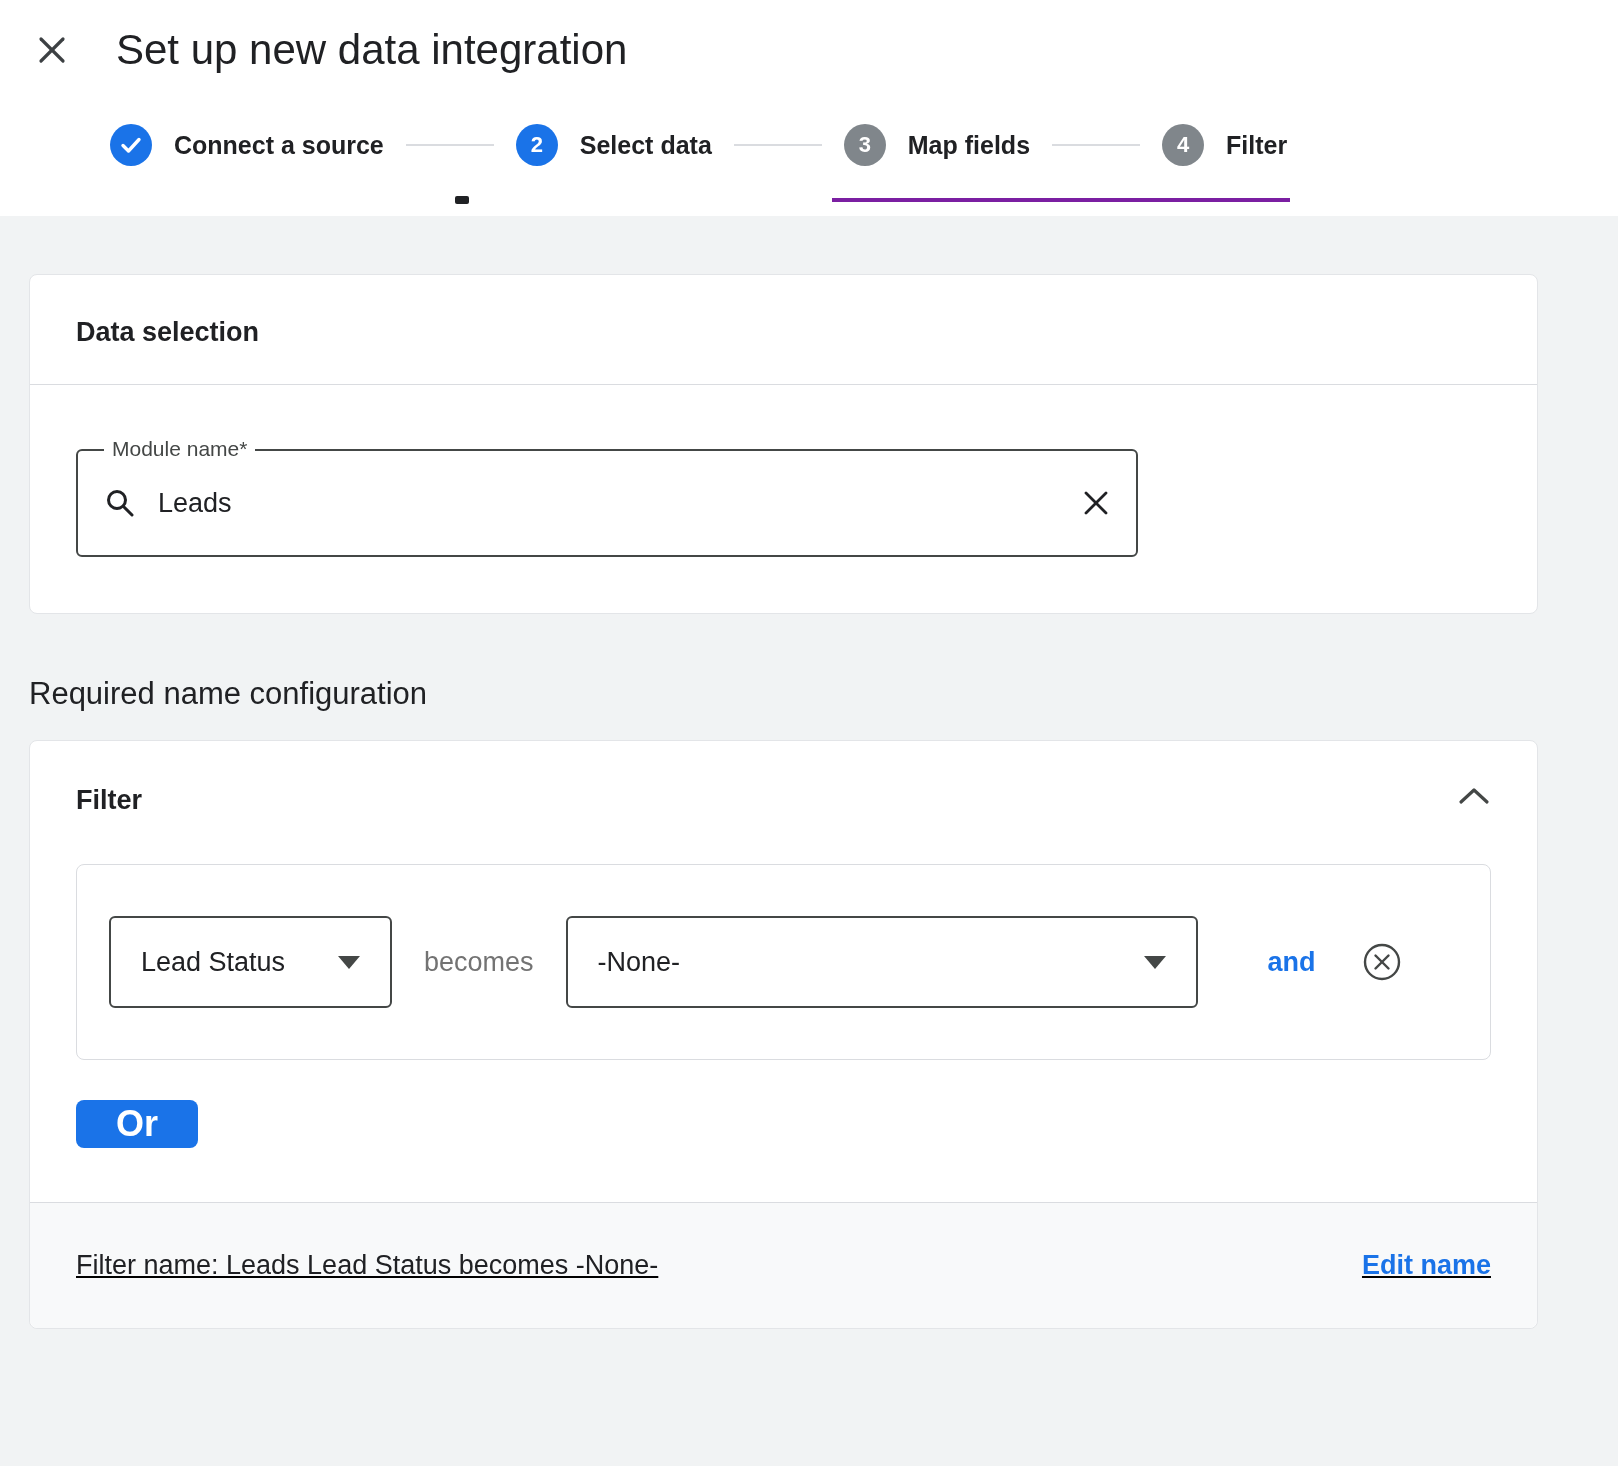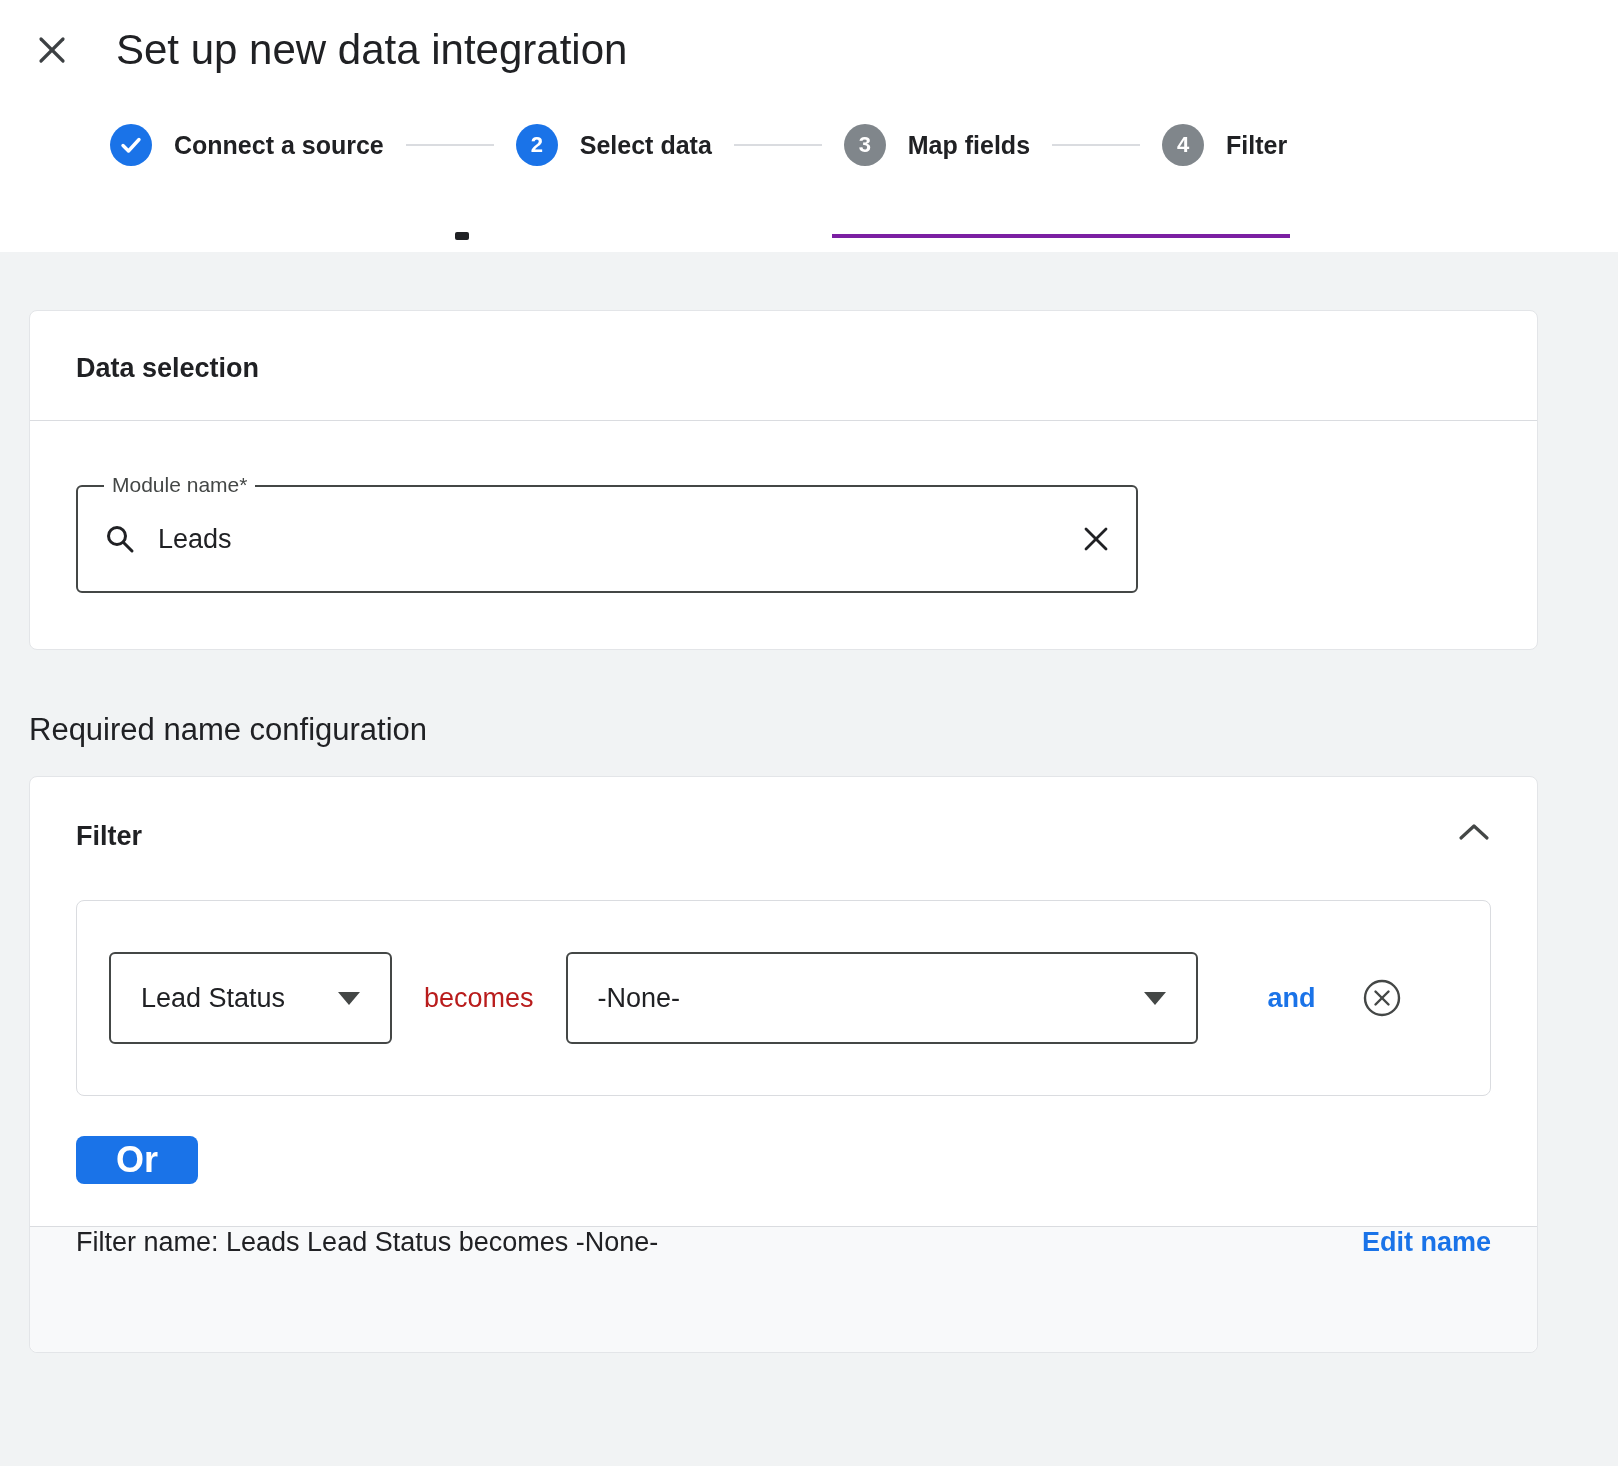--- a/index.html
+++ b/index.html
@@ -1,20 +1,20 @@
 <!DOCTYPE html>
 <html><head>
 <meta charset="utf-8">
 <style>
   * { margin:0; padding:0; box-sizing:border-box; }
   body { font-family:"Liberation Sans", sans-serif; background:#f1f3f4; }
   .page { width:1618px; height:1466px; background:#f1f3f4; position:relative; overflow:hidden; }
 
   
-  .header { background:#ffffff; height:252px; position:relative; }
+  .header { background:#ffffff; height:216px; position:relative; }
   .header-top { display:flex; align-items:center; padding:26px 0 0 30px; }
   .close-btn { width:44px; height:44px; display:flex; align-items:center; justify-content:center; cursor:pointer; }
   .page-title { margin-left:42px; font-size:42px; font-weight:400; color:#202124; letter-spacing:0; }
 
   .stepper { display:flex; align-items:center; margin:50px 0 0 110px; }
   .step { display:flex; align-items:center; }
   .step-circle { width:42px; height:42px; border-radius:50%; display:flex; align-items:center; justify-content:center;
                  color:#fff; font-size:22px; font-weight:700; flex:0 0 auto; }
   .step-circle.done, .step-circle.active { background:#1a73e8; }
   .step-circle.upcoming { background:#80868b; }
@@ -47,30 +47,30 @@
   .filter-desc { padding:0 46px; margin-top:62px; font-size:27px; color:#202124; }
 
   .condition-box { margin:48px 46px 0; border:1px solid #dadce0; border-radius:8px; height:196px;
                    display:flex; align-items:center; padding:0 32px; }
   .dropdown { height:92px; border:2px solid #444746; border-radius:6px; display:flex; align-items:center;
               justify-content:space-between; padding:0 30px; font-size:27px; color:#202124; background:#fff; cursor:pointer; }
   .dd-field { width:283px; }
   .dd-value { width:632px; }
   .caret { width:0; height:0; border-left:11px solid transparent; border-right:11px solid transparent;
            border-top:13px solid #444746; margin-left:18px; }
-  .becomes { margin:18px 32px; font-size:27px; color:#b91c1c; }
+  .becomes { margin:18px 32px; font-size:27px; color:#737373; }
   .and-link { margin-left:70px; font-size:27px; font-weight:700; color:#1a73e8; cursor:pointer; }
   .remove-btn { margin-left:46px; }
 
   .or-btn { margin:40px 0 0 46px; display:inline-flex; align-items:center; justify-content:center;
             background:#1a73e8; color:#fff; font-size:36px; font-weight:700; border:none; border-radius:8px;
             height:48px; padding:0 40px; cursor:pointer; font-family:inherit; }
 
-  .filter-footer { margin-top:42px; background:#f8f9fa; border-top:1px solid #dadce0; border-radius:0 0 8px 8px;
-                   height:126px; display:flex; justify-content:space-between; padding:0 46px; }
+  .filter-footer { margin-top:54px; background:#f8f9fa; border-top:1px solid #dadce0; border-radius:0 0 8px 8px;
+                   height:126px; display:flex; align-items:center; justify-content:space-between; padding:0 46px;text-decoration:underline; }
   .filter-name { font-size:27px; color:#202124; }
   .edit-link { font-size:27px; font-weight:700; color:#1a73e8; cursor:pointer; }
 
   svg { display:block; }
 </style>
 </head>
 <body>
 
 <div class="page">
 

